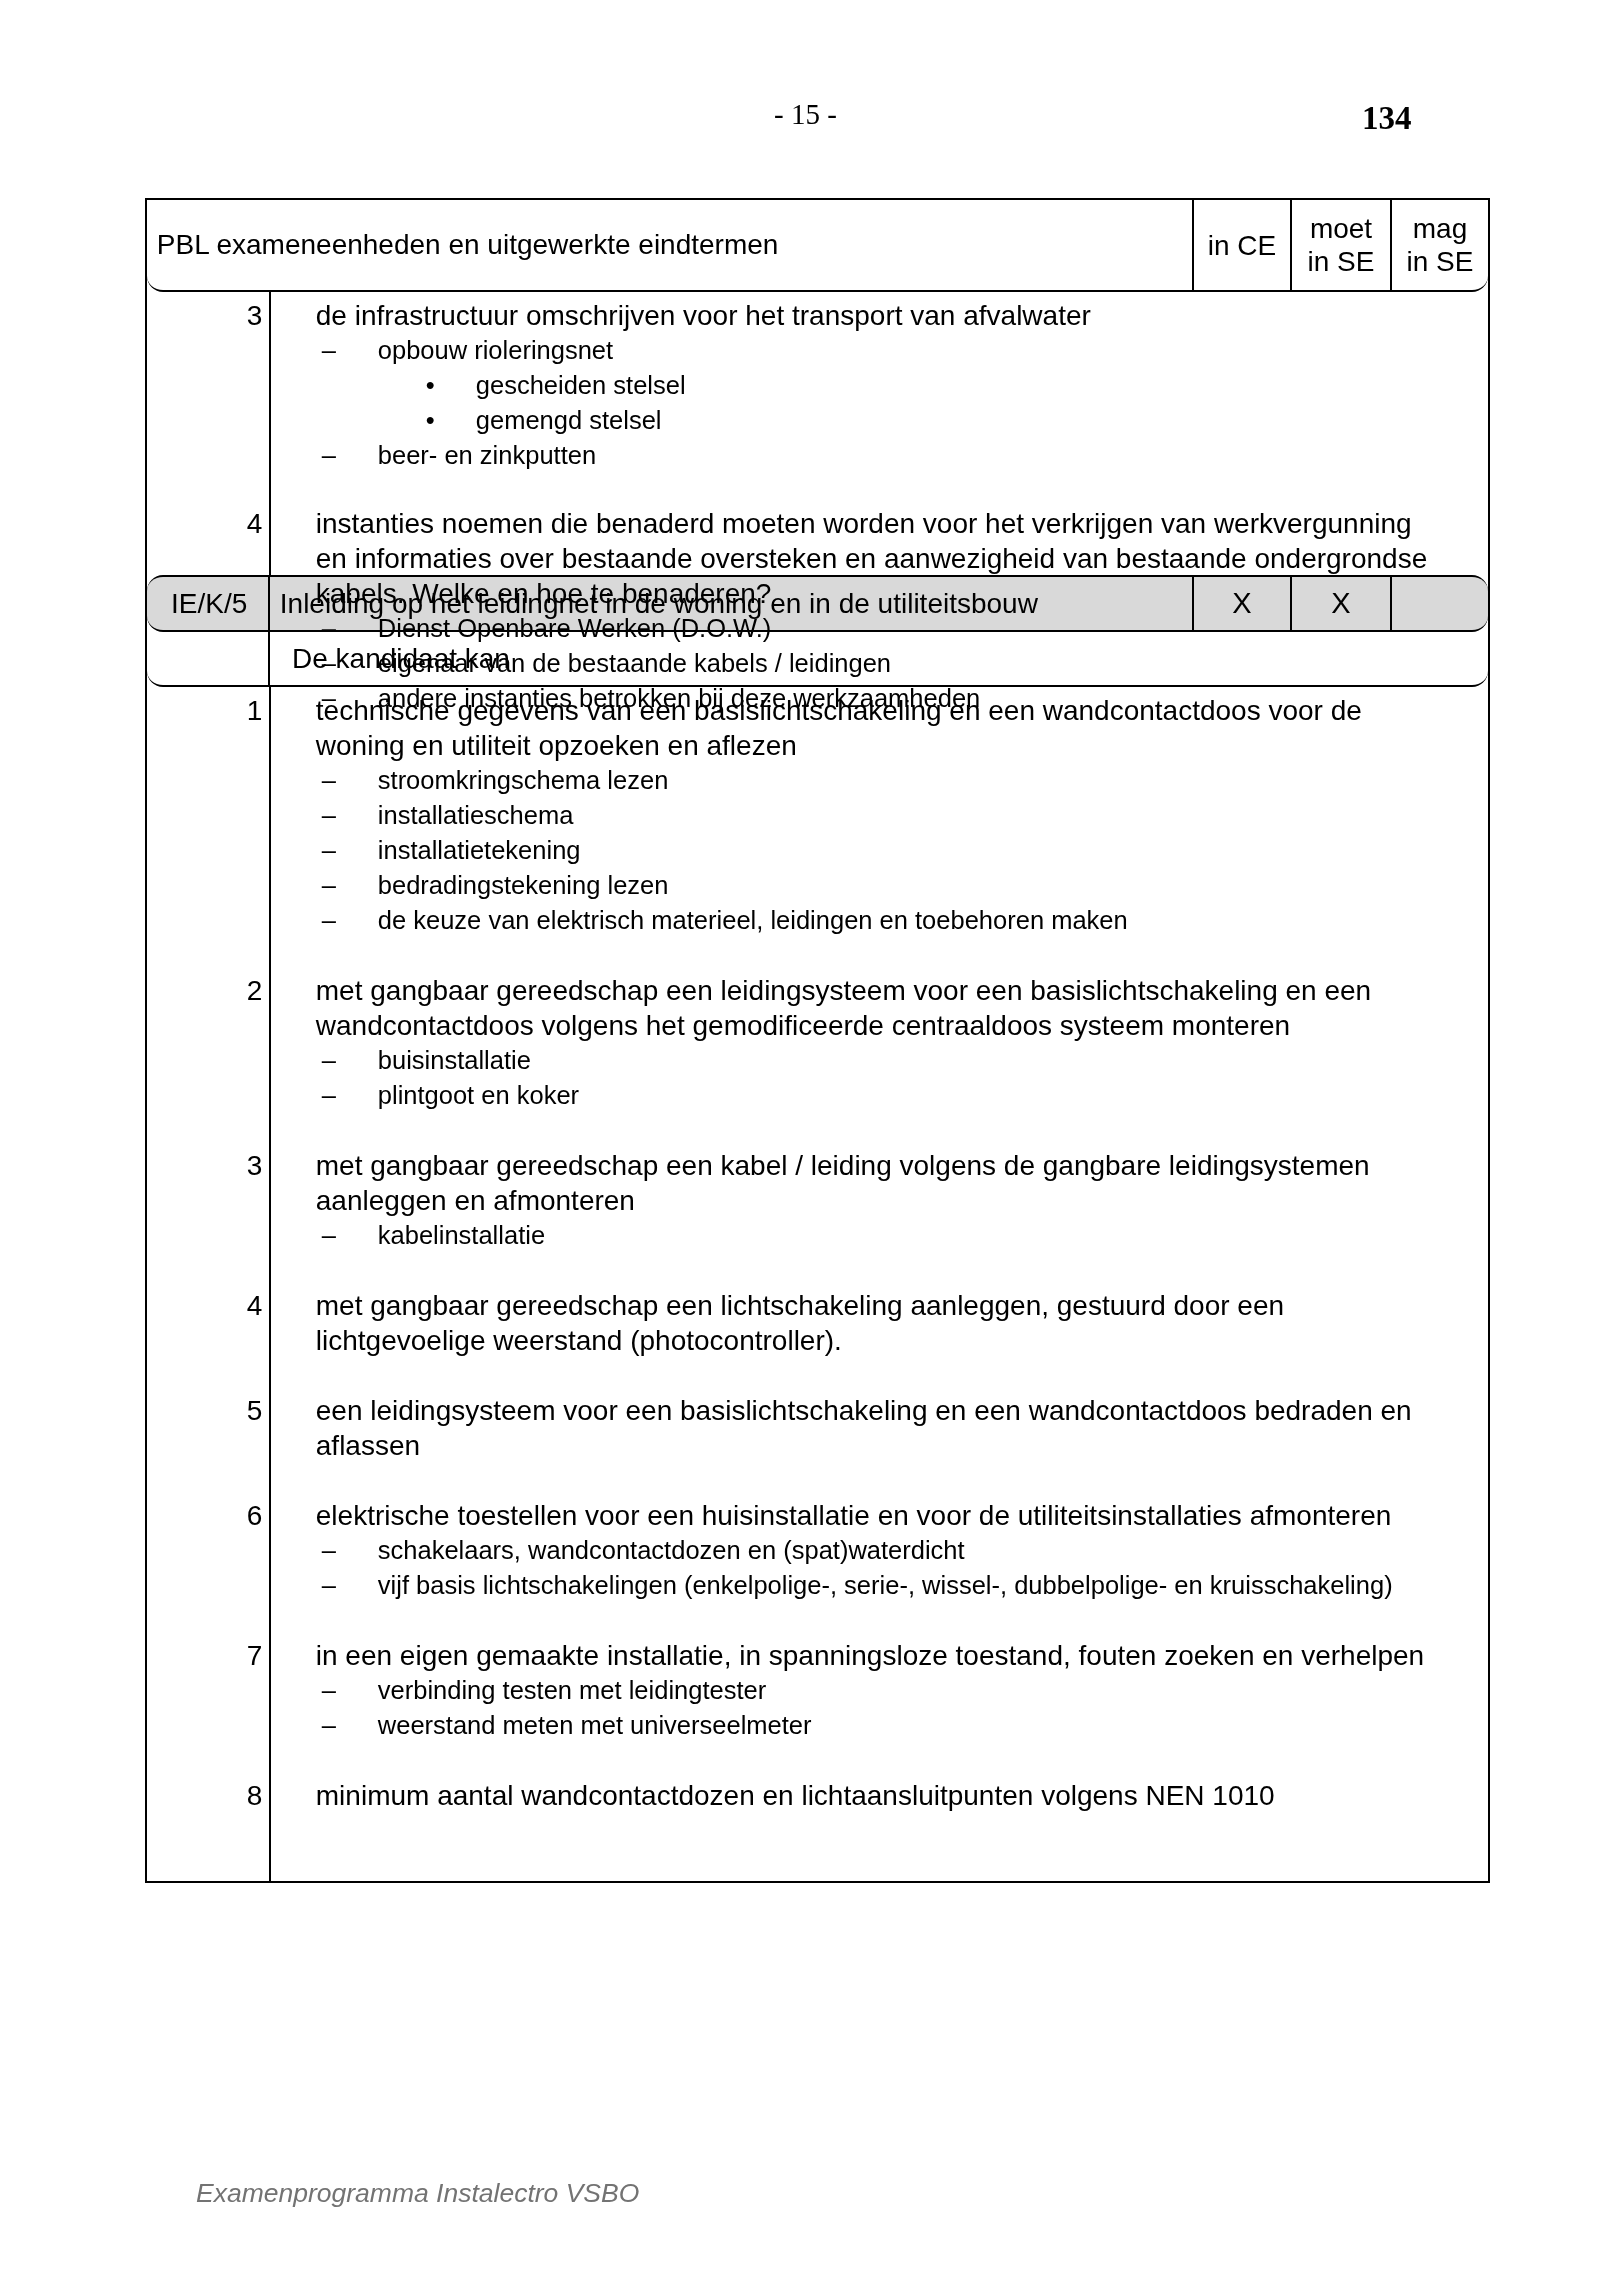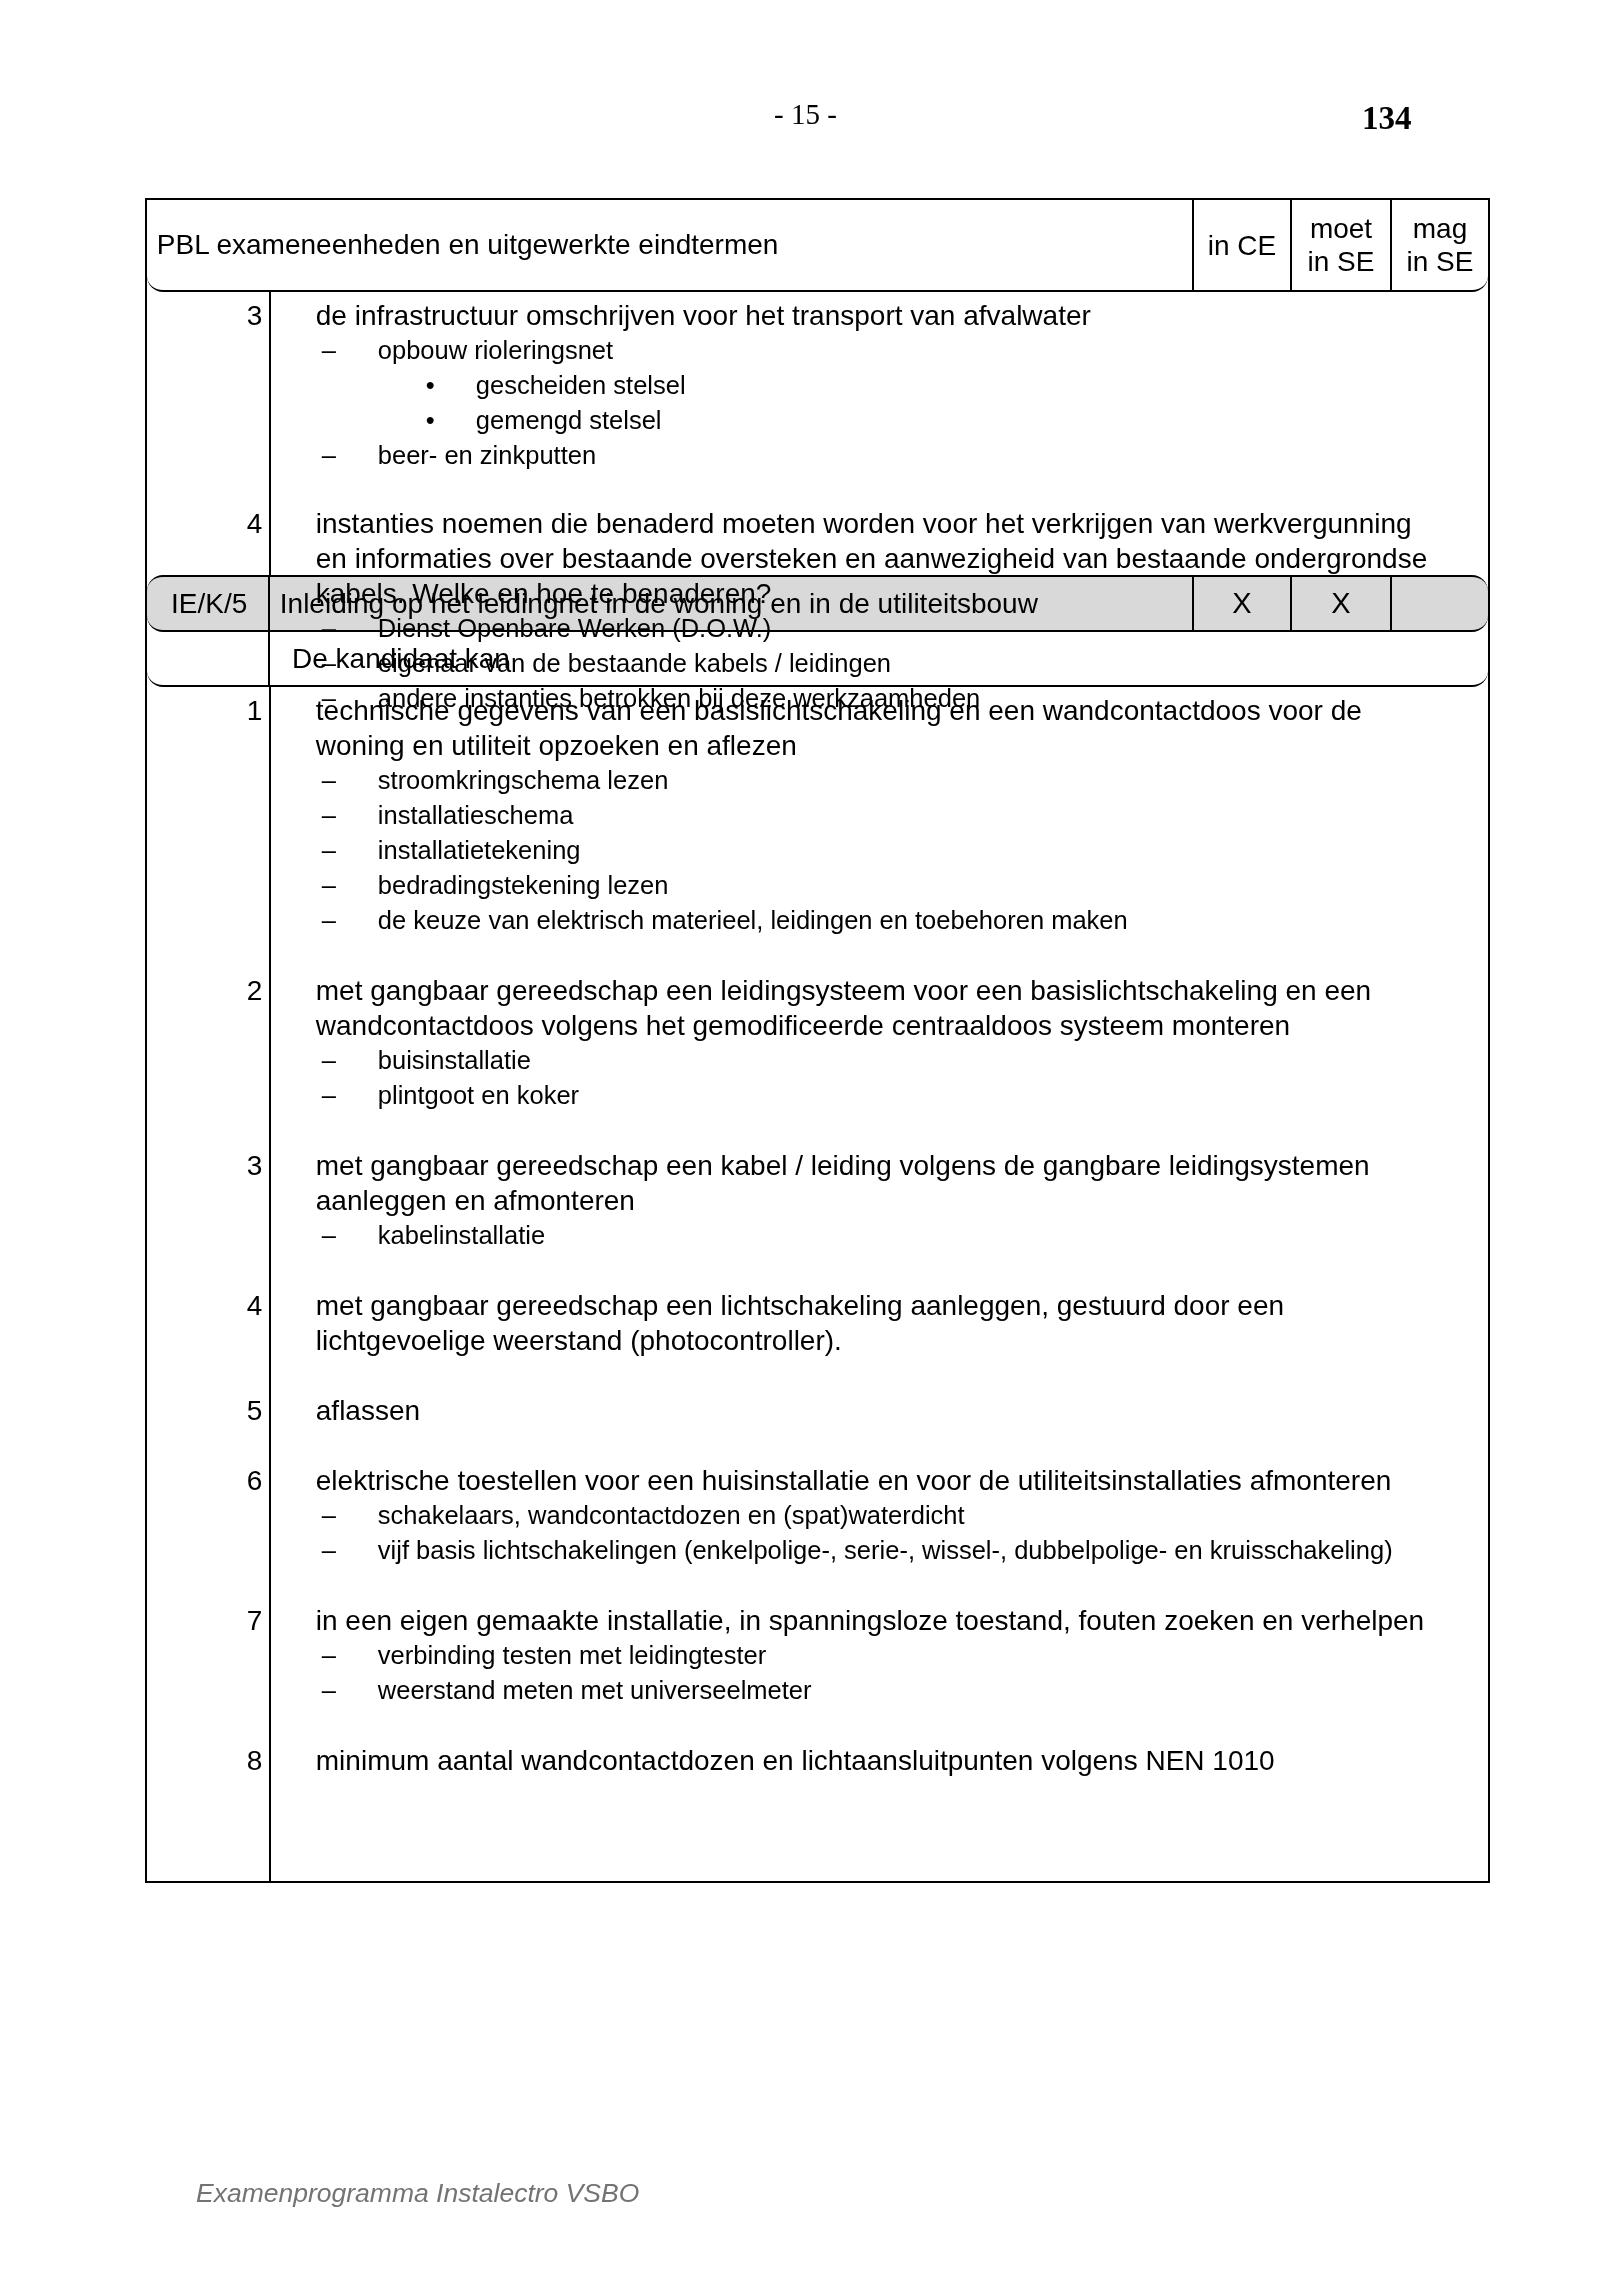--- a/index.html
+++ b/index.html
@@ -196,20 +196,21 @@
       <div class="item" style="margin-top: 35px;">
         <div class="num">4</div>
         <div class="body">
           <div class="main">met gangbaar gereedschap een lichtschakeling aanleggen, gestuurd door een</div>
           <div class="main">lichtgevoelige weerstand (photocontroller).</div>
         </div>
       </div>
       <div class="item" style="margin-top: 35px;">
         <div class="num">5</div>
         <div class="body">
+          <div class="main">een leidingsysteem voor een basislichtschakeling en een wandcontactdoos bedraden en</div>
           <div class="main">aflassen</div>
         </div>
       </div>
       <div class="item" style="margin-top: 35px;">
         <div class="num">6</div>
         <div class="body">
           <div class="main">elektrische toestellen voor een huisinstallatie en voor de utiliteitsinstallaties afmonteren</div>
           <div class="sub">
             <span class="dash">–</span>
             <span>schakelaars, wandcontactdozen en (spat)waterdicht</span>

